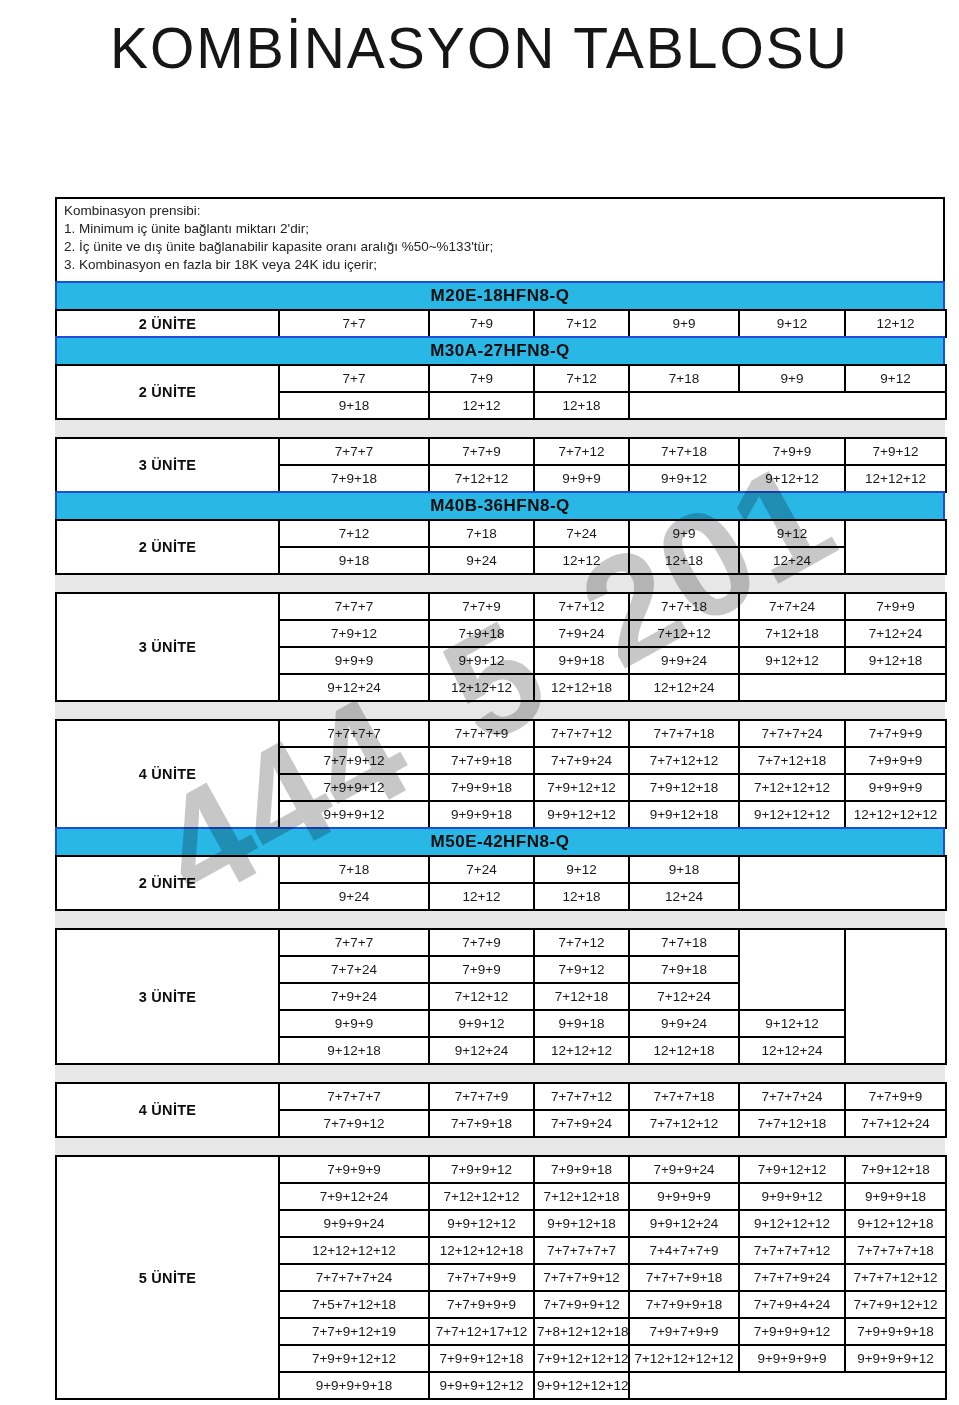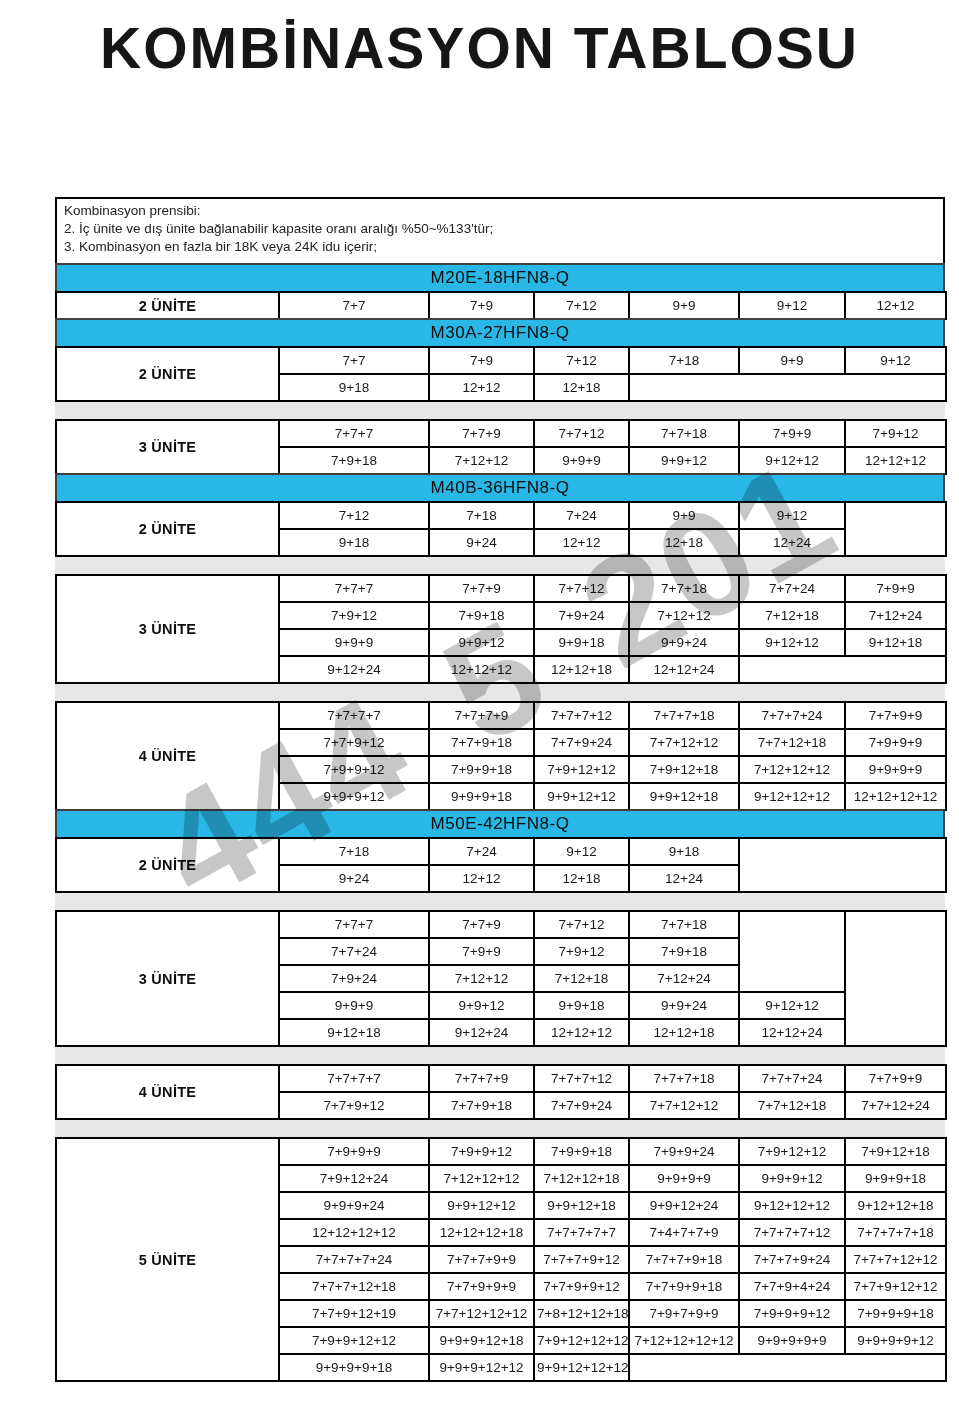--- a/index.html
+++ b/index.html
@@ -4,33 +4,33 @@
 <style>
   html,body{margin:0;padding:0;}
   body{
     width:959px;height:1405px;background:#ffffff;
     font-family:"Liberation Sans", sans-serif;color:#111;
     position:relative;overflow:hidden;
   }
   .page{position:relative;width:959px;height:1405px;}
   .doc-title{
     margin-top:14px;text-align:center;
-    font-size:57px;font-weight:bold;letter-spacing:2px;color:#161616;
+    font-size:57px;font-weight:normal;letter-spacing:2px;color:#161616;
     line-height:1.2;
   }
   .content{position:absolute;left:55px;top:183px;width:890px;}
   .notes{
     border:2px solid #000;background:#fff;
     padding:3px 7px 7px 7px;font-size:13.5px;line-height:18px;color:#222;
   }
   .bar{
     background:var(--accent,#29b7e6);
-    border:2px solid #404040;margin-top:-2px;
+    border:2px solid #1d4ed8;margin-top:-2px;
     height:26px;display:flex;align-items:center;justify-content:center;
-    font-weight:normal;font-size:17px;letter-spacing:0.5px;color:#0d0d0d;
+    font-weight:bold;font-size:17px;letter-spacing:0.5px;color:#0d0d0d;
   }
   .gap{
     background:var(--spacer,#e7e7e7);
     border-top:2px solid #000;border-bottom:2px solid #000;
     height:17px;margin-top:-2px;
   }
   table.combo{
     border-collapse:collapse;table-layout:fixed;width:890px;margin-top:-2px;
   }
   table.combo td, table.combo th{
@@ -51,20 +51,21 @@
 </head>
 <body style="--accent: #29b7e6; --spacer: #e7e7e7; --wm: rgba(0,0,0,0.22);">
 
 <div class="page">
   <div class="doc-title">KOMBİNASYON TABLOSU</div>
 
   <div class="content">
     <div class="notes">
       <div>Kombinasyon prensibi:</div>
       <div>
+          <div>1. Minimum iç ünite bağlantı miktarı 2'dir;</div>
           <div>2. İç ünite ve dış ünite bağlanabilir kapasite oranı aralığı %50~%133'tür;</div>
           <div>3. Kombinasyon en fazla bir 18K veya 24K idu içerir;</div>
         </div>
     </div>
     <div>
         <div class="bar">M20E-18HFN8-Q</div>
         <table class="combo">
           <colgroup>
             <col style="width: 223px;">
             <col style="width: 150px;">
@@ -424,38 +425,38 @@
             </tr>
             <tr>
               <td>7+7+7+7+24</td>
               <td>7+7+7+9+9</td>
               <td>7+7+7+9+12</td>
               <td>7+7+7+9+18</td>
               <td>7+7+7+9+24</td>
               <td>7+7+7+12+12</td>
             </tr>
             <tr>
-              <td>7+7+7+12+18</td>
+              <td>7+5+7+12+18</td>
               <td>7+7+9+9+9</td>
               <td>7+7+9+9+12</td>
               <td>7+7+9+9+18</td>
               <td>7+7+9+4+24</td>
               <td>7+7+9+12+12</td>
             </tr>
             <tr>
               <td>7+7+9+12+19</td>
-              <td>7+7+12+12+12</td>
+              <td>7+7+12+17+12</td>
               <td>7+8+12+12+18</td>
               <td>7+9+7+9+9</td>
               <td>7+9+9+9+12</td>
               <td>7+9+9+9+18</td>
             </tr>
             <tr>
               <td>7+9+9+12+12</td>
-              <td>9+9+9+12+18</td>
+              <td>7+9+9+12+18</td>
               <td>7+9+12+12+12</td>
               <td>7+12+12+12+12</td>
               <td>9+9+9+9+9</td>
               <td>9+9+9+9+12</td>
             </tr>
             <tr>
               <td>9+9+9+9+18</td>
               <td>9+9+9+12+12</td>
               <td>9+9+12+12+12</td>
               <td colspan="3"></td>

